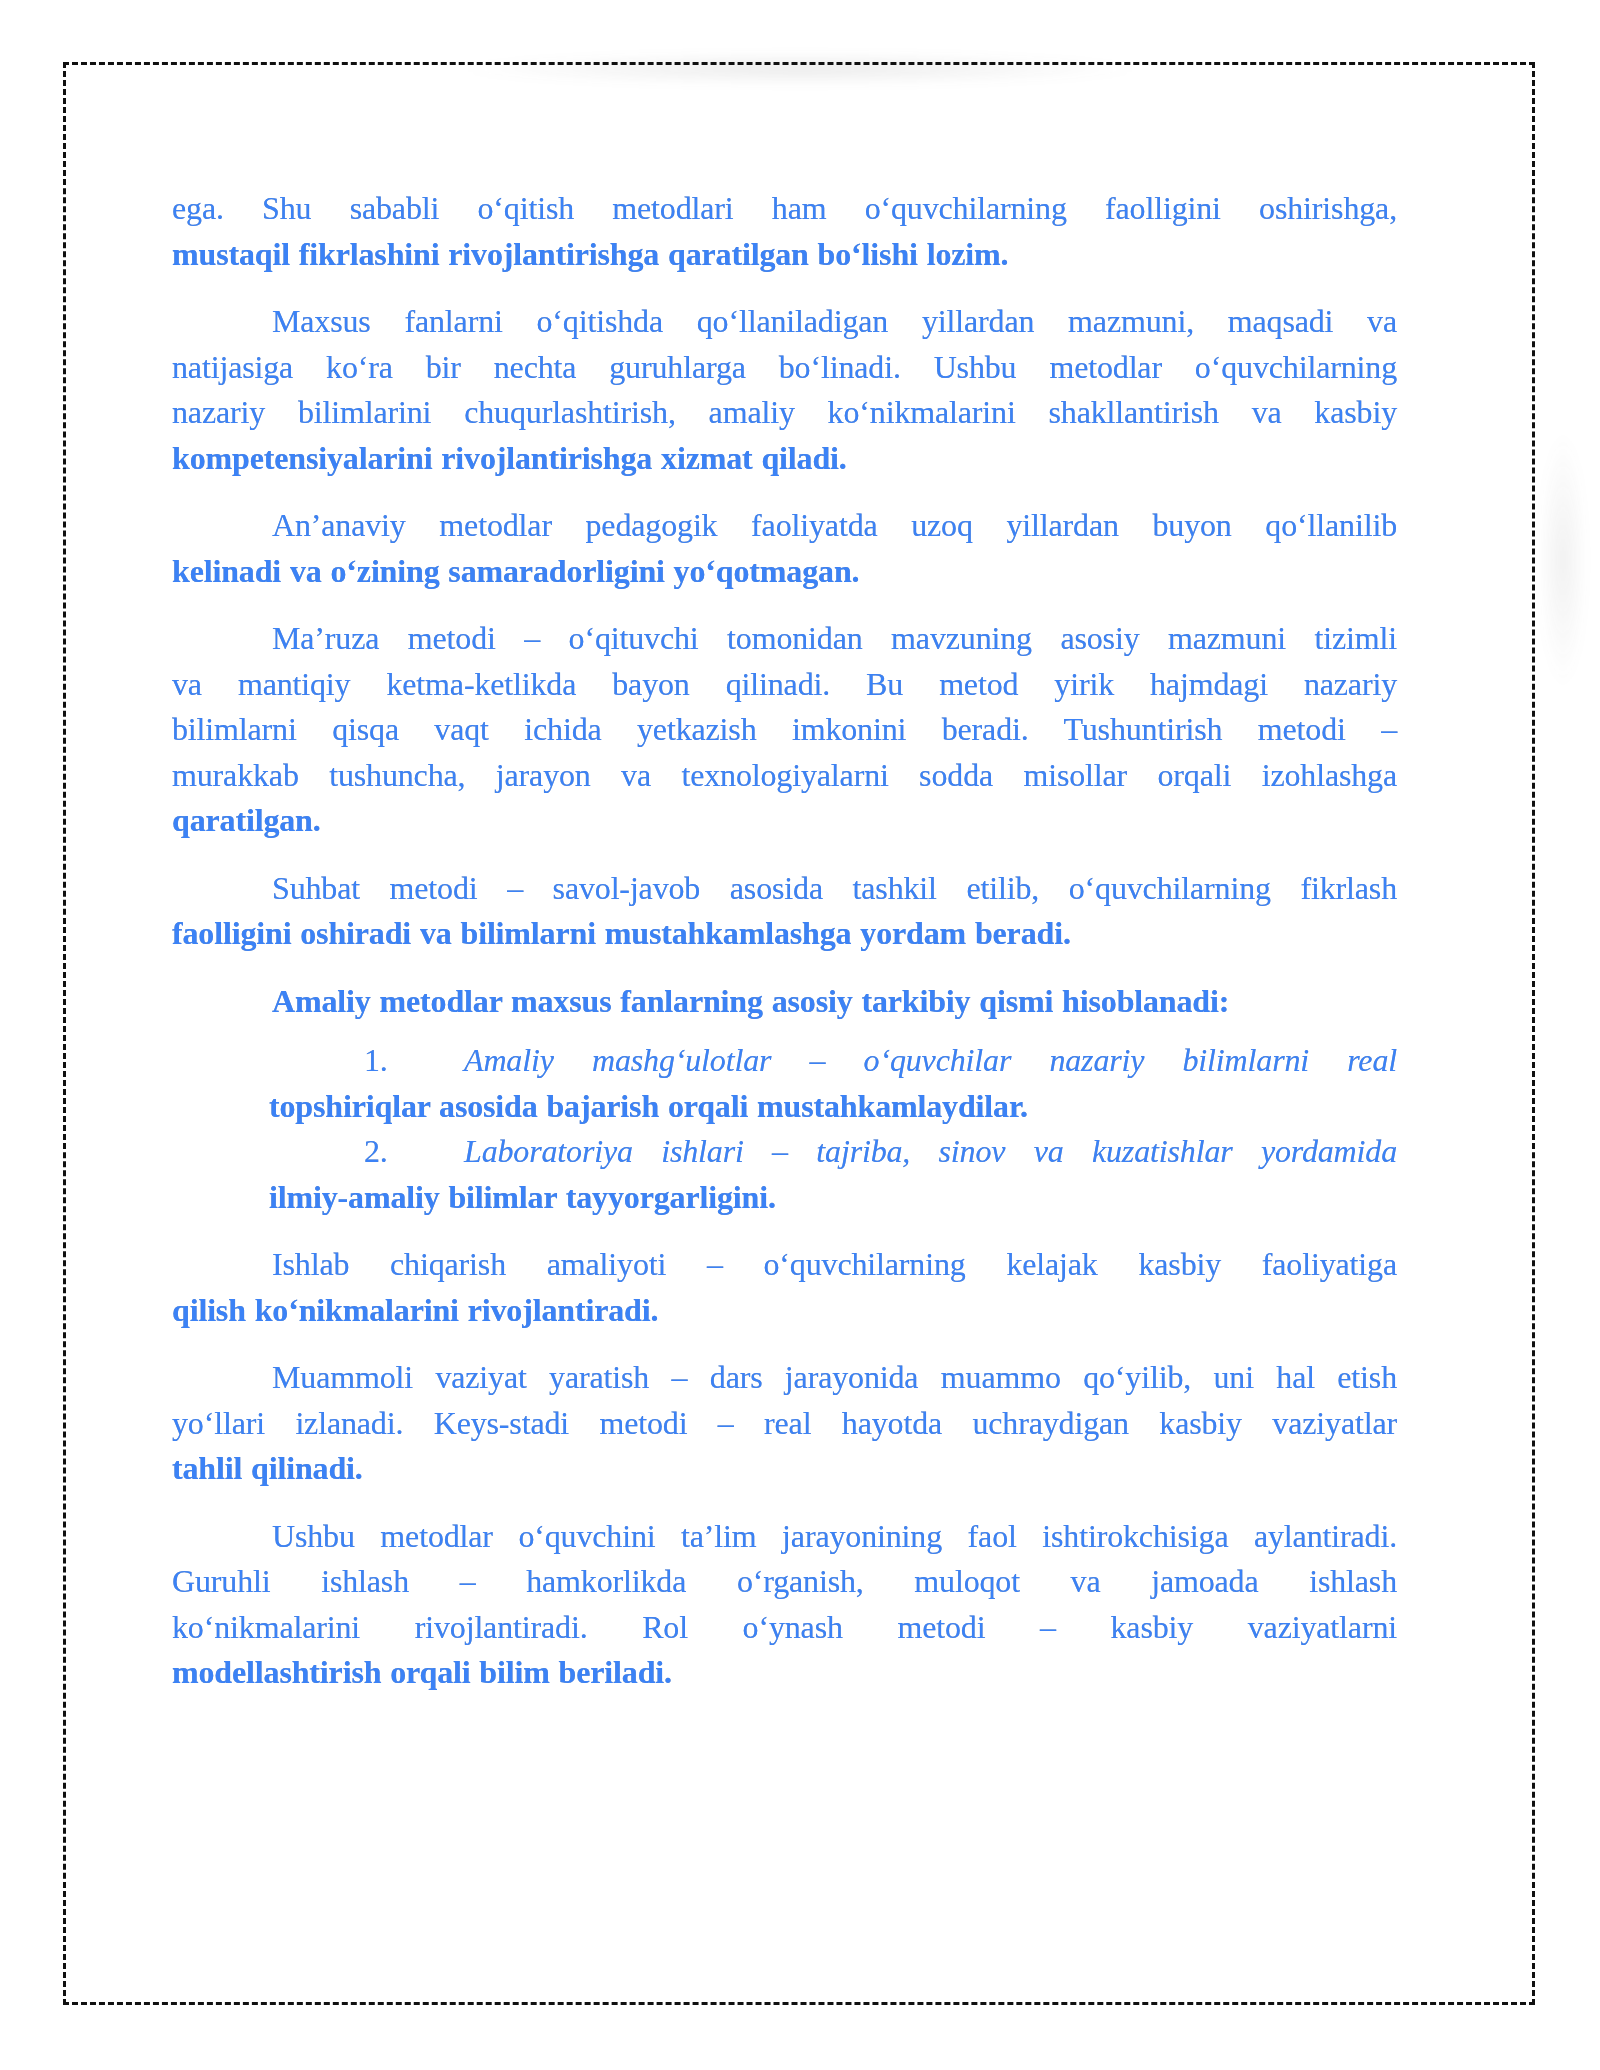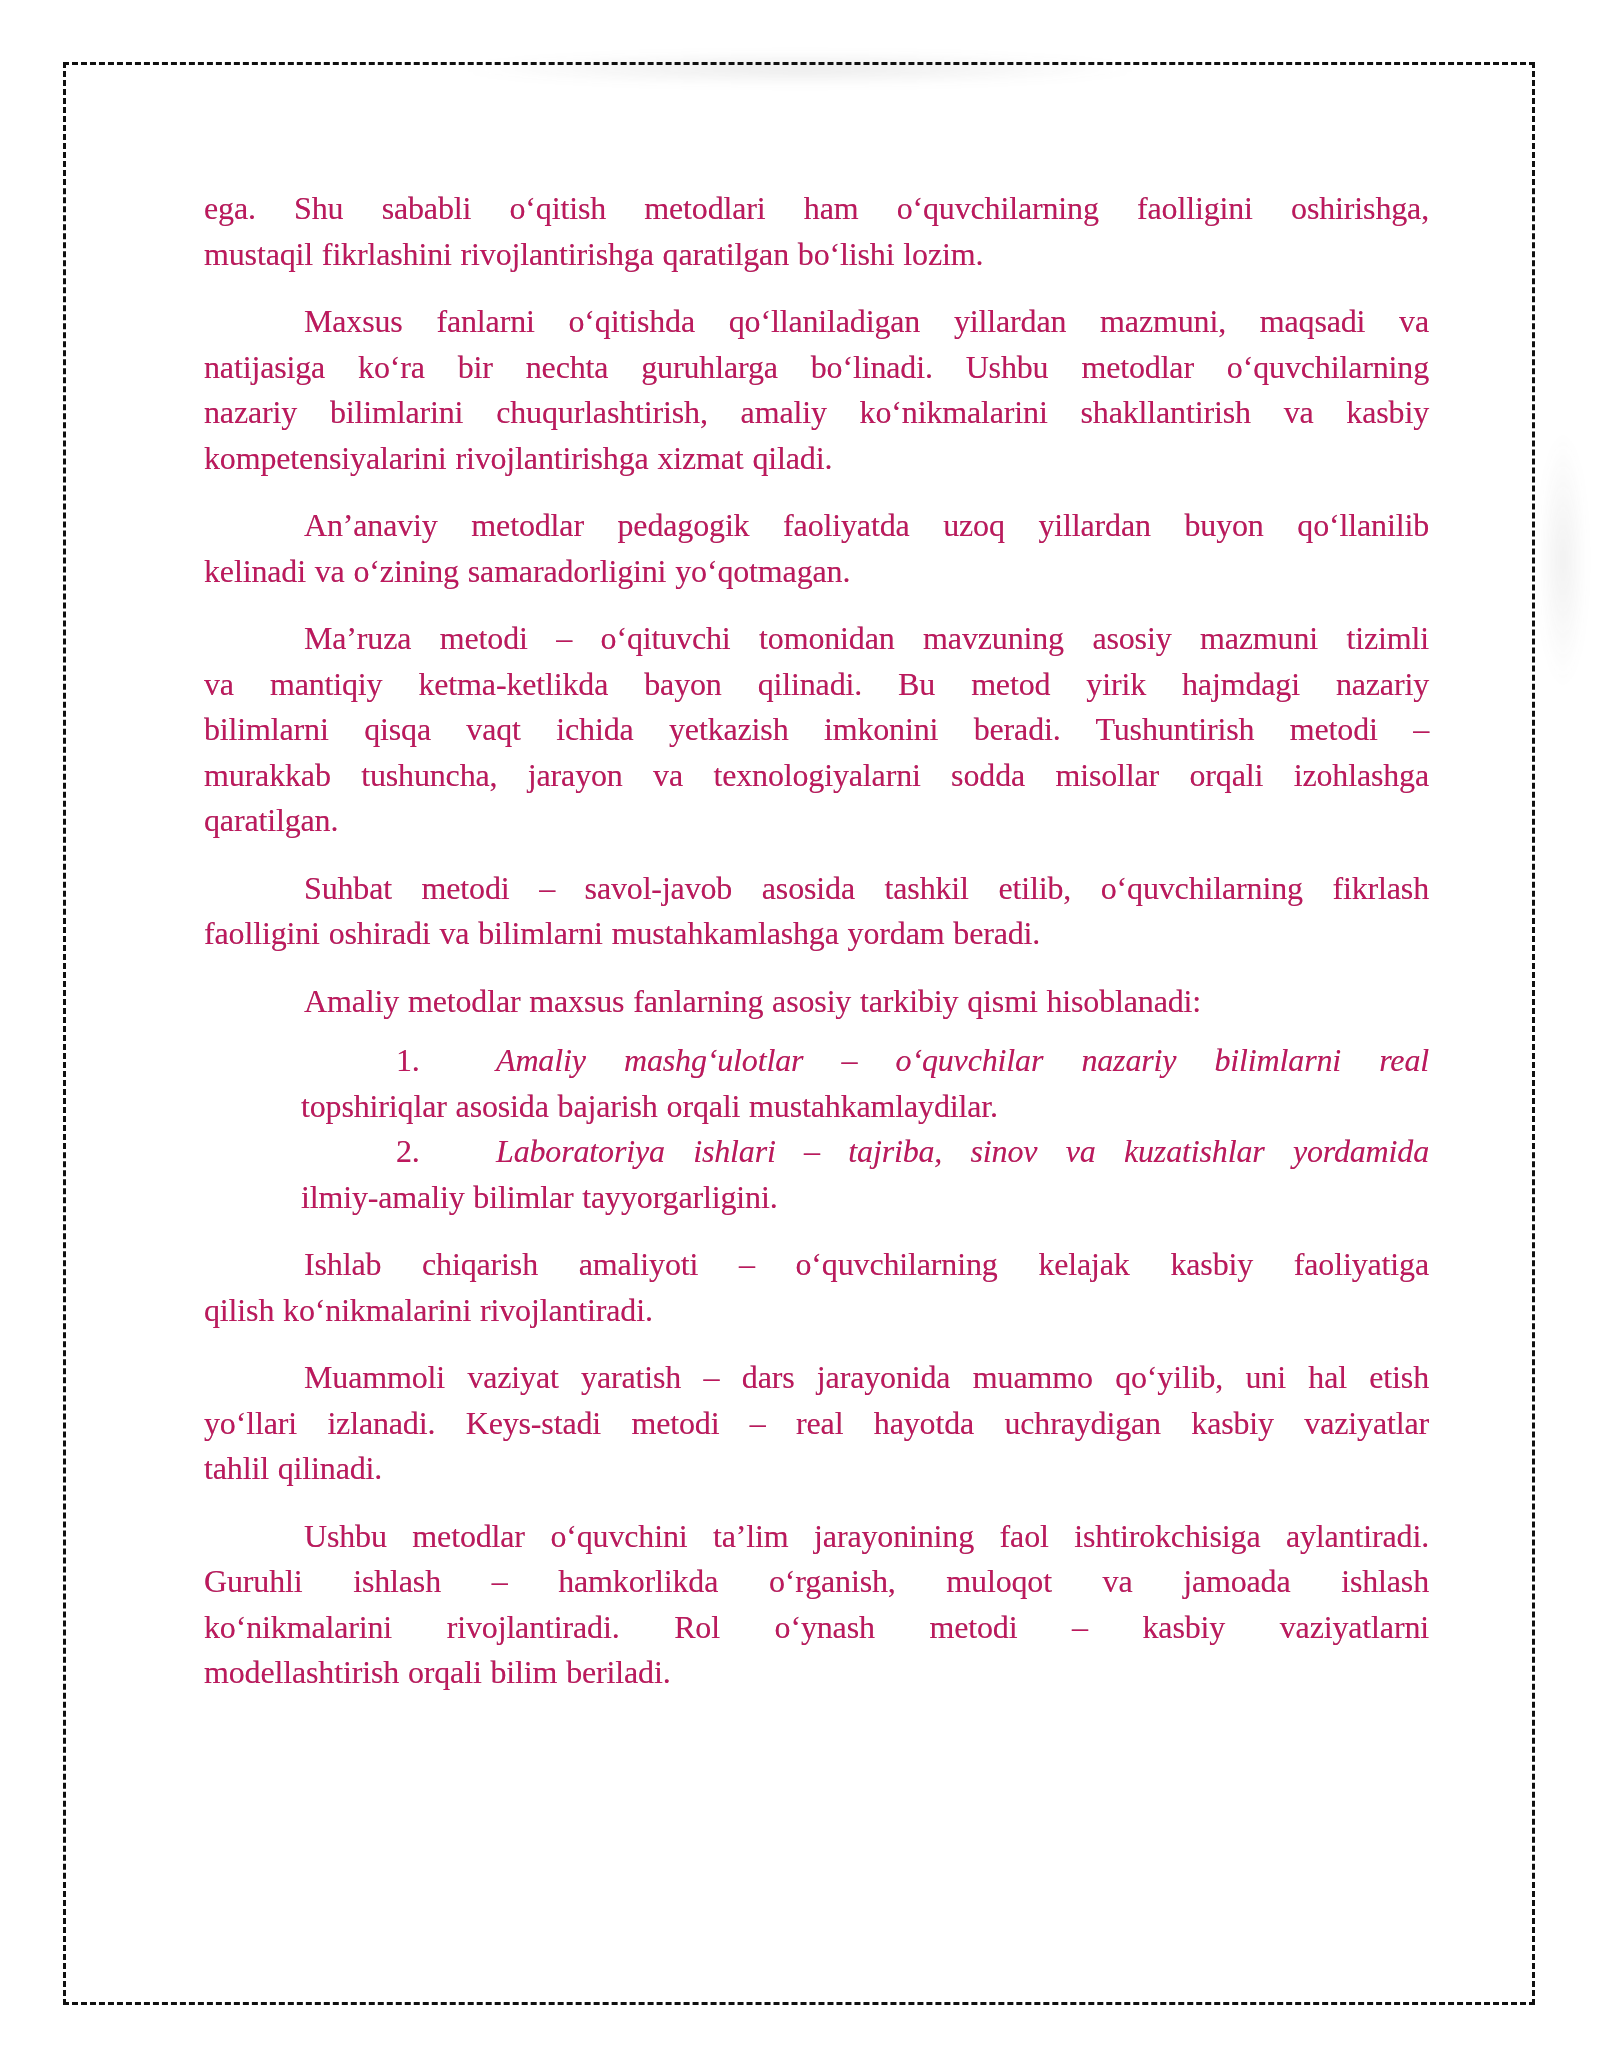--- a/index.html
+++ b/index.html
@@ -27,36 +27,36 @@
     background: radial-gradient(ellipse at 50% 50%, rgba(60,60,60,0.10), rgba(60,60,60,0.0) 70%);
     filter: blur(5px);
   }
   .artifact-right {
     left: 1538px; top: 430px; width: 50px; height: 260px;
     background: radial-gradient(ellipse at 50% 50%, rgba(80,80,80,0.08), rgba(80,80,80,0.0) 70%);
     filter: blur(4px);
   }
   .text-block {
     position: absolute;
-    left: 204px;
+    left: 172px;
     top: 186px;
     width: 1225px;
     font-size: 32px;
     line-height: 45.5px;
     letter-spacing: -0.15px;
     word-spacing: 1px;
-    color: #be185d;
+    color: #3b82f6;
     text-shadow: 0 0 0.6px rgba(0,0,0,0.35);
   }
   .para { margin-top: 22px; }
   .para:first-child { margin-top: 0; }
   .plain + .list-item { margin-top: 14px; }
   .list-item + .list-item { margin-top: 0; }
   .line { text-align: justify; text-align-last: justify; }
-  .line.last { text-align-last: left; }
+  .line.last { text-align-last: left; font-weight: bold; }
   .para.plain .line.first { padding-left: 100px; }
   .para.plain.no-indent .line.first { padding-left: 0; }
   .para.list-item { margin-left: 97px; }
   .para.list-item .line { position: relative; }
   .para.list-item .line.first .num { position: absolute; left: 95px; top: 0; }
   .para.list-item .line.first .item-text {
     display: block;
     margin-left: 195px;
     text-align: justify;
     text-align-last: justify;

